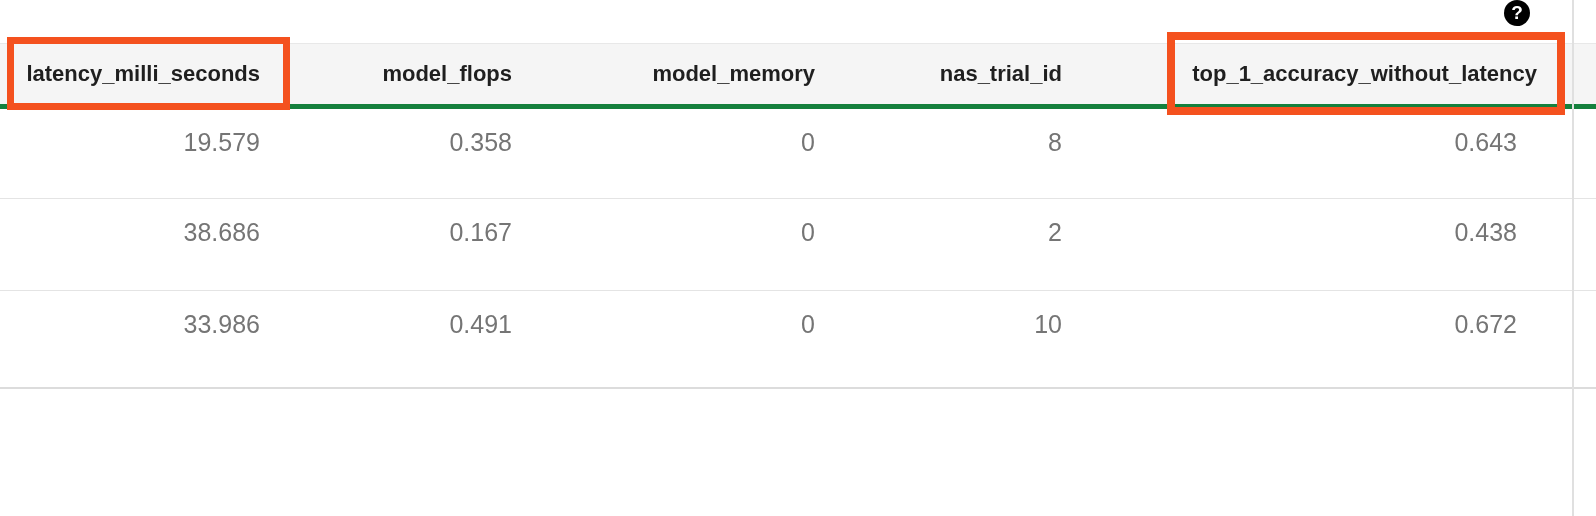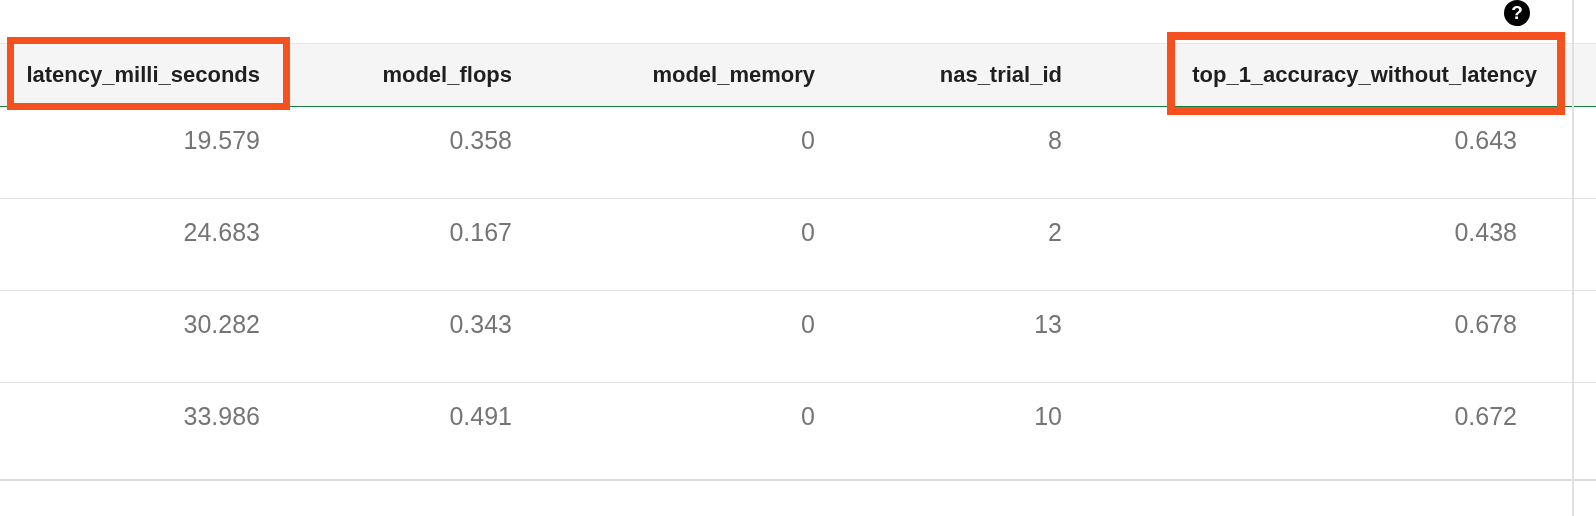--- a/index.html
+++ b/index.html
@@ -27,21 +27,21 @@
   table.trials th, table.trials td {
     margin: 0;
     text-align: right;
     white-space: nowrap;
     overflow: hidden;
   }
   tr.header-row {
     height: 63px;
     background: #f5f5f5;
     border-top: 1px solid #e8e8e8;
-    border-bottom: 1px solid #15803d;
+    border-bottom: 5px solid #15803d;
   }
   tr.header-row th {
     font-size: 22px;
     font-weight: bold;
     color: #1f1f1f;
     vertical-align: middle;
     padding: 0 30px 0 0;
     cursor: pointer;
   }
   tr.header-row th.col-5 { padding-right: 36px; }
@@ -128,33 +128,25 @@
     </tr>
     <tr class="data-row">
       <td class="col-1">19.579</td>
       <td class="col-2">0.358</td>
       <td class="col-3">0</td>
       <td class="col-4">8</td>
       <td class="col-5">0.643</td>
       <td class="gutter"></td>
     </tr>
     <tr class="data-row">
-      <td class="col-1">24.683</td>
+      <td class="col-1">38.686</td>
       <td class="col-2">0.167</td>
       <td class="col-3">0</td>
       <td class="col-4">2</td>
       <td class="col-5">0.438</td>
-      <td class="gutter"></td>
-    </tr>
-    <tr class="data-row">
-      <td class="col-1">30.282</td>
-      <td class="col-2">0.343</td>
-      <td class="col-3">0</td>
-      <td class="col-4">13</td>
-      <td class="col-5">0.678</td>
       <td class="gutter"></td>
     </tr>
     <tr class="data-row">
       <td class="col-1">33.986</td>
       <td class="col-2">0.491</td>
       <td class="col-3">0</td>
       <td class="col-4">10</td>
       <td class="col-5">0.672</td>
       <td class="gutter"></td>
     </tr>

